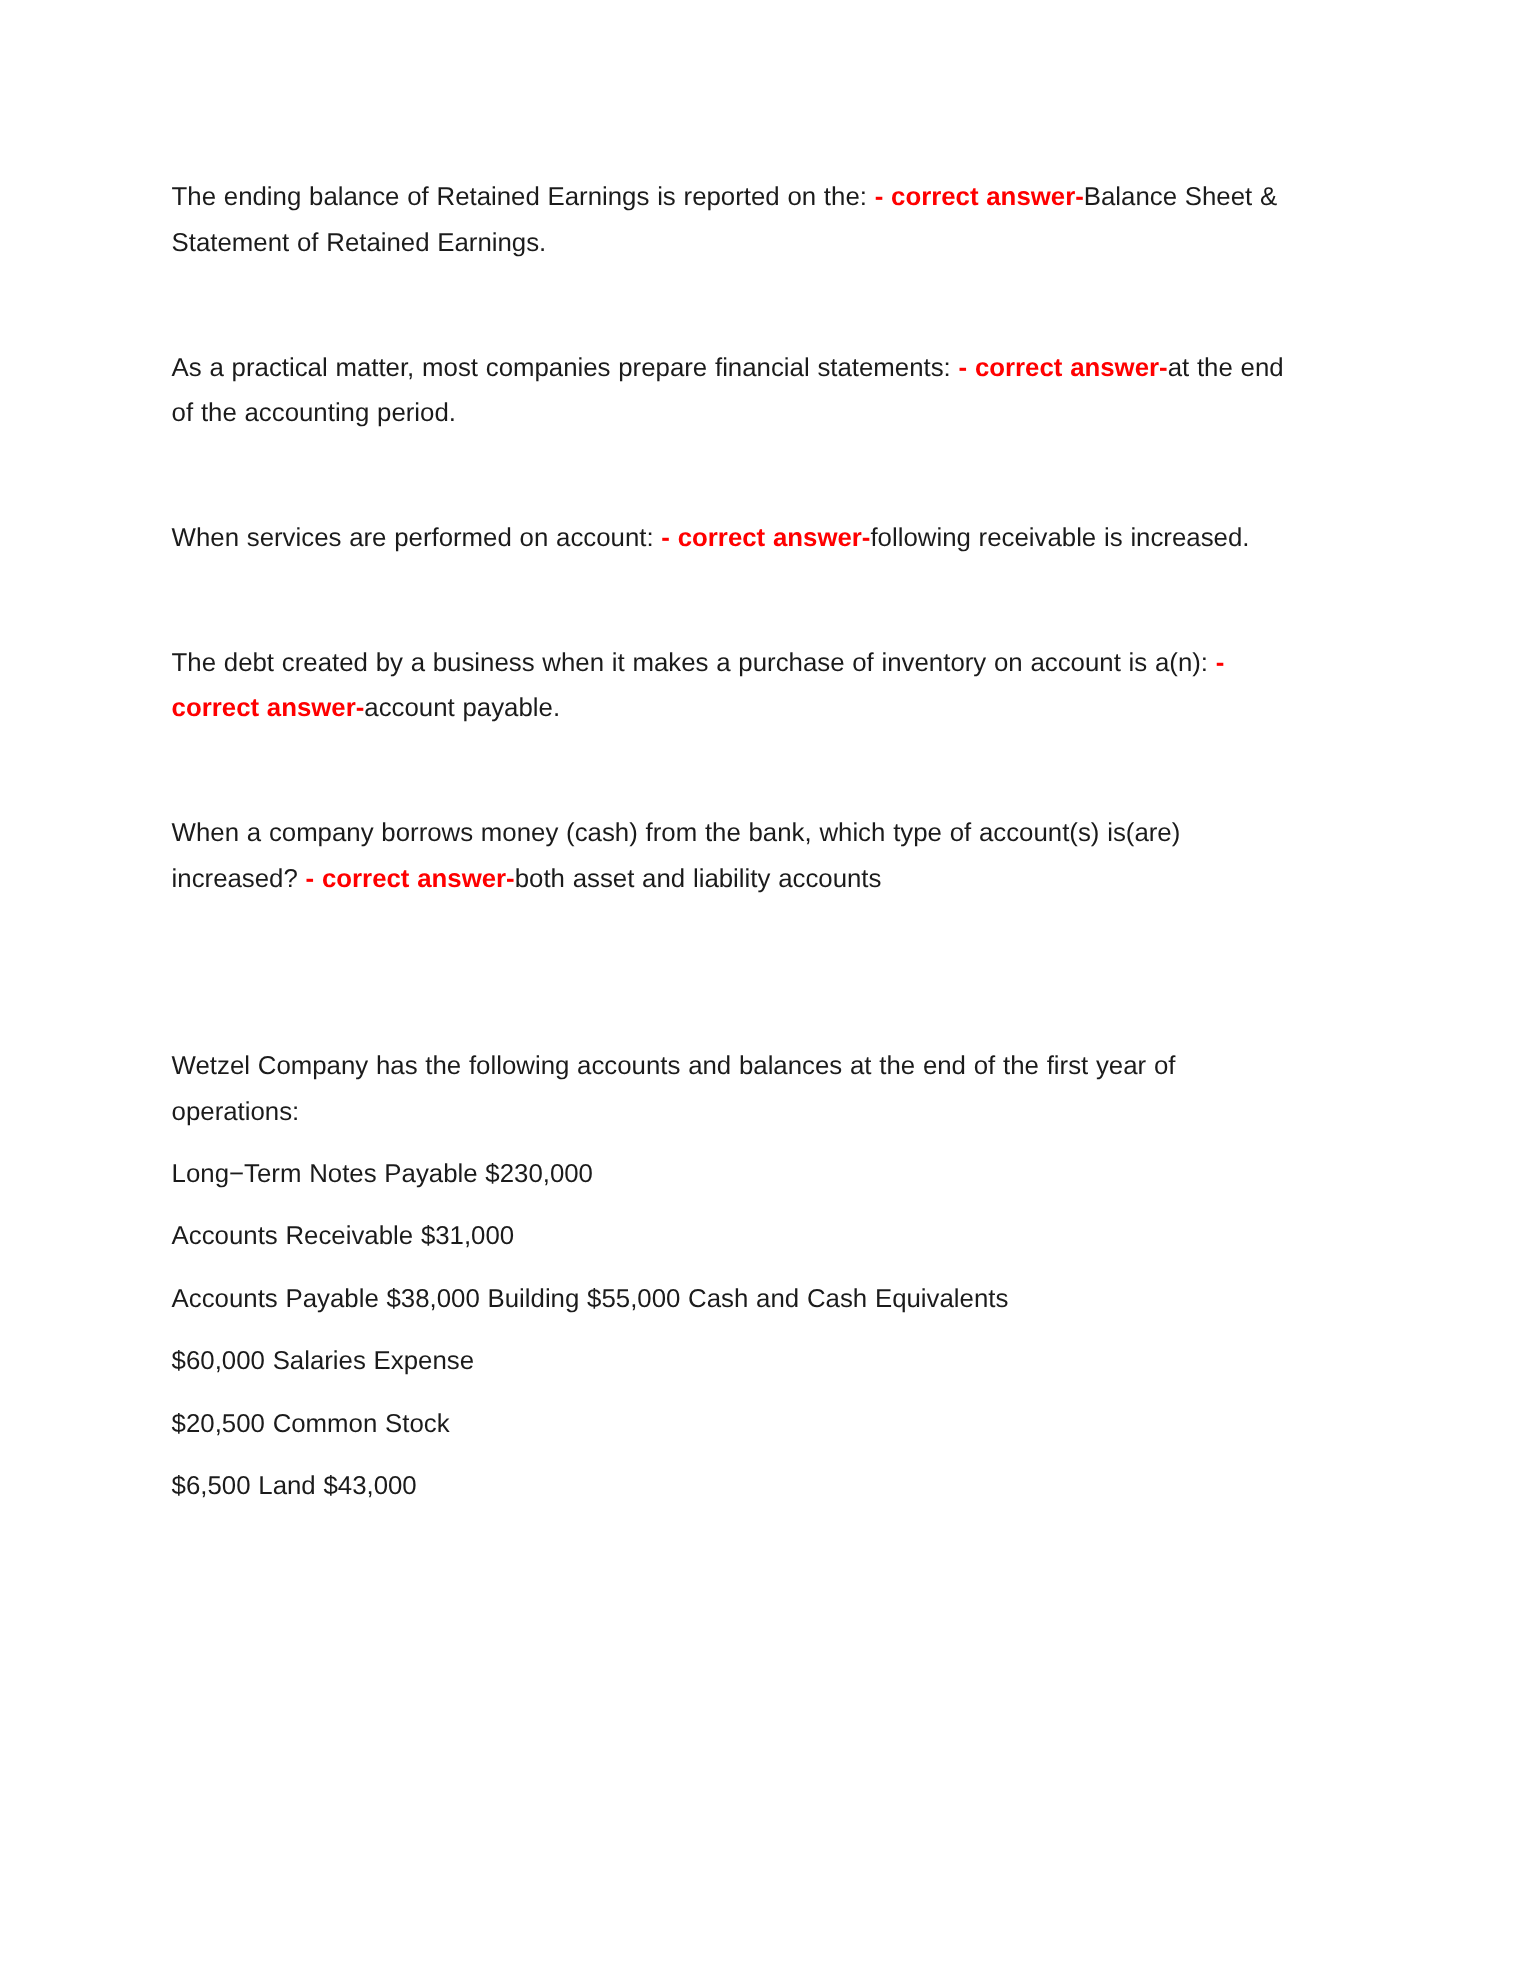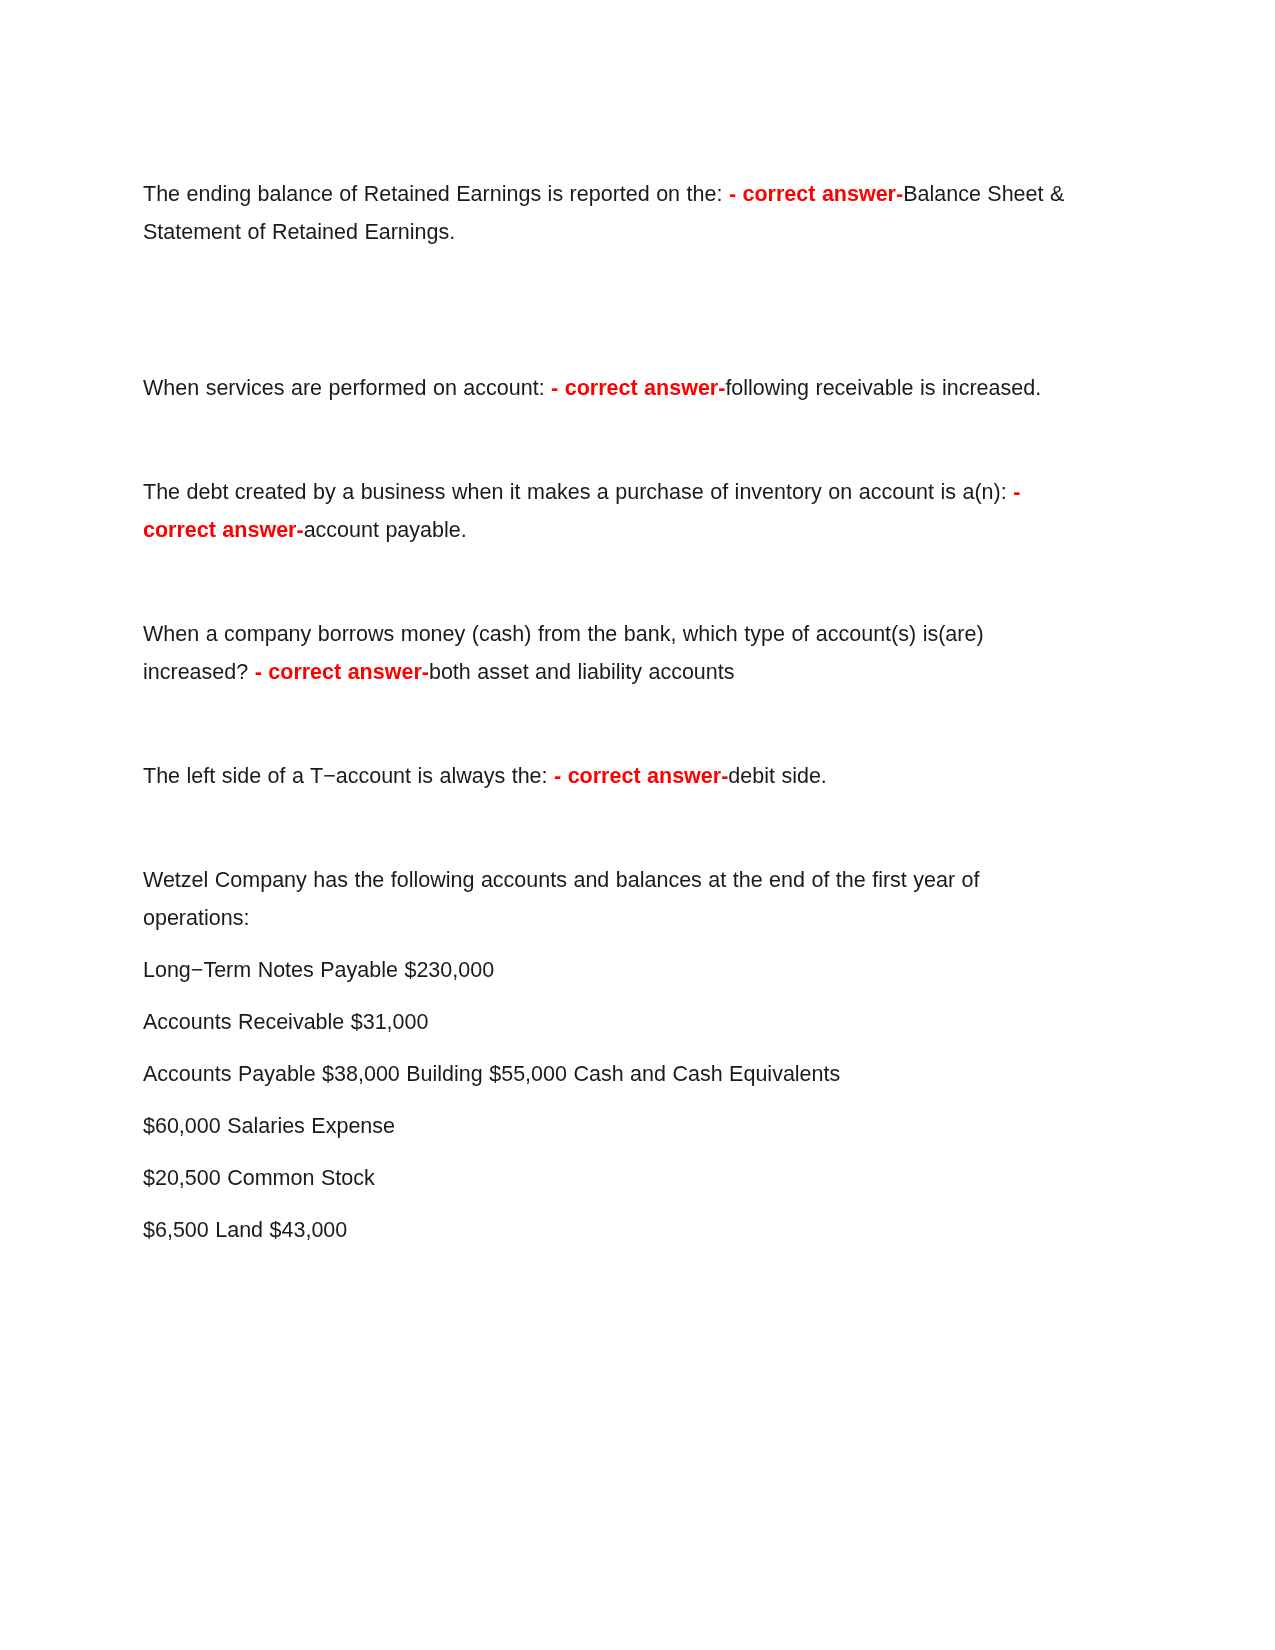--- a/index.html
+++ b/index.html
@@ -15,21 +15,20 @@
   }
   .page {
     box-sizing: border-box;
     width: 1275px;
     height: 1650px;
     padding: 145px 135px 0 143px;
     background: #ffffff;
   }
   .content {
     max-width: 945px;
-    margin-top: 30px;
   }
   .para {
     margin: 0 0 14px 0;
     font-size: 21.5px;
     line-height: 38px;
     color: #1b1b1b;
     word-spacing: 0.5px;
   }
   .para.blank {
     height: 38px;
@@ -43,28 +42,28 @@
     font-weight: bold;
   }
 </style>
 </head>
 <body style="background: rgb(255, 255, 255);">
 
 <div class="page">
   <div class="content" id="doc-content">
       <p class="para"><span class="seg-normal">The ending balance of Retained Earnings is reported on the: </span><span class="seg-answer">- correct answer-</span><span class="seg-normal">Balance Sheet &amp; Statement of Retained Earnings.</span></p>
       <p class="para blank"></p>
+      <p class="para"><span class="seg-normal">As a practical matter, most companies prepare financial statements: </span><span class="seg-answer">- correct answer-</span><span class="seg-normal">at the end of the accounting period.</span></p>
       <p class="para blank"></p>
       <p class="para"><span class="seg-normal">When services are performed on account: </span><span class="seg-answer">- correct answer-</span><span class="seg-normal">following receivable is increased.</span></p>
       <p class="para blank"></p>
       <p class="para"><span class="seg-normal">The debt created by a business when it makes a purchase of inventory on account is a(n): </span><span class="seg-answer">- correct answer-</span><span class="seg-normal">account payable.</span></p>
       <p class="para blank"></p>
       <p class="para"><span class="seg-normal">When a company borrows money (cash) from the bank, which type of account(s) is(are) increased? </span><span class="seg-answer">- correct answer-</span><span class="seg-normal">both asset and liability accounts</span></p>
       <p class="para blank"></p>
-      <p class="para"><span class="seg-normal">The left side of a T−account is always the: </span><span class="seg-answer">- correct answer-</span><span class="seg-normal">debit side.</span></p>
       <p class="para blank"></p>
       <p class="para"><span class="seg-normal">Wetzel Company has the following accounts and balances at the end of the first year of operations:</span></p>
       <p class="para"><span class="seg-normal">Long−Term Notes Payable $230,000</span></p>
       <p class="para"><span class="seg-normal">Accounts Receivable $31,000</span></p>
       <p class="para"><span class="seg-normal">Accounts Payable $38,000 Building $55,000 Cash and Cash Equivalents</span></p>
       <p class="para"><span class="seg-normal">$60,000 Salaries Expense</span></p>
       <p class="para"><span class="seg-normal">$20,500 Common Stock</span></p>
       <p class="para"><span class="seg-normal">$6,500 Land $43,000</span></p>
     </div>
 </div>

